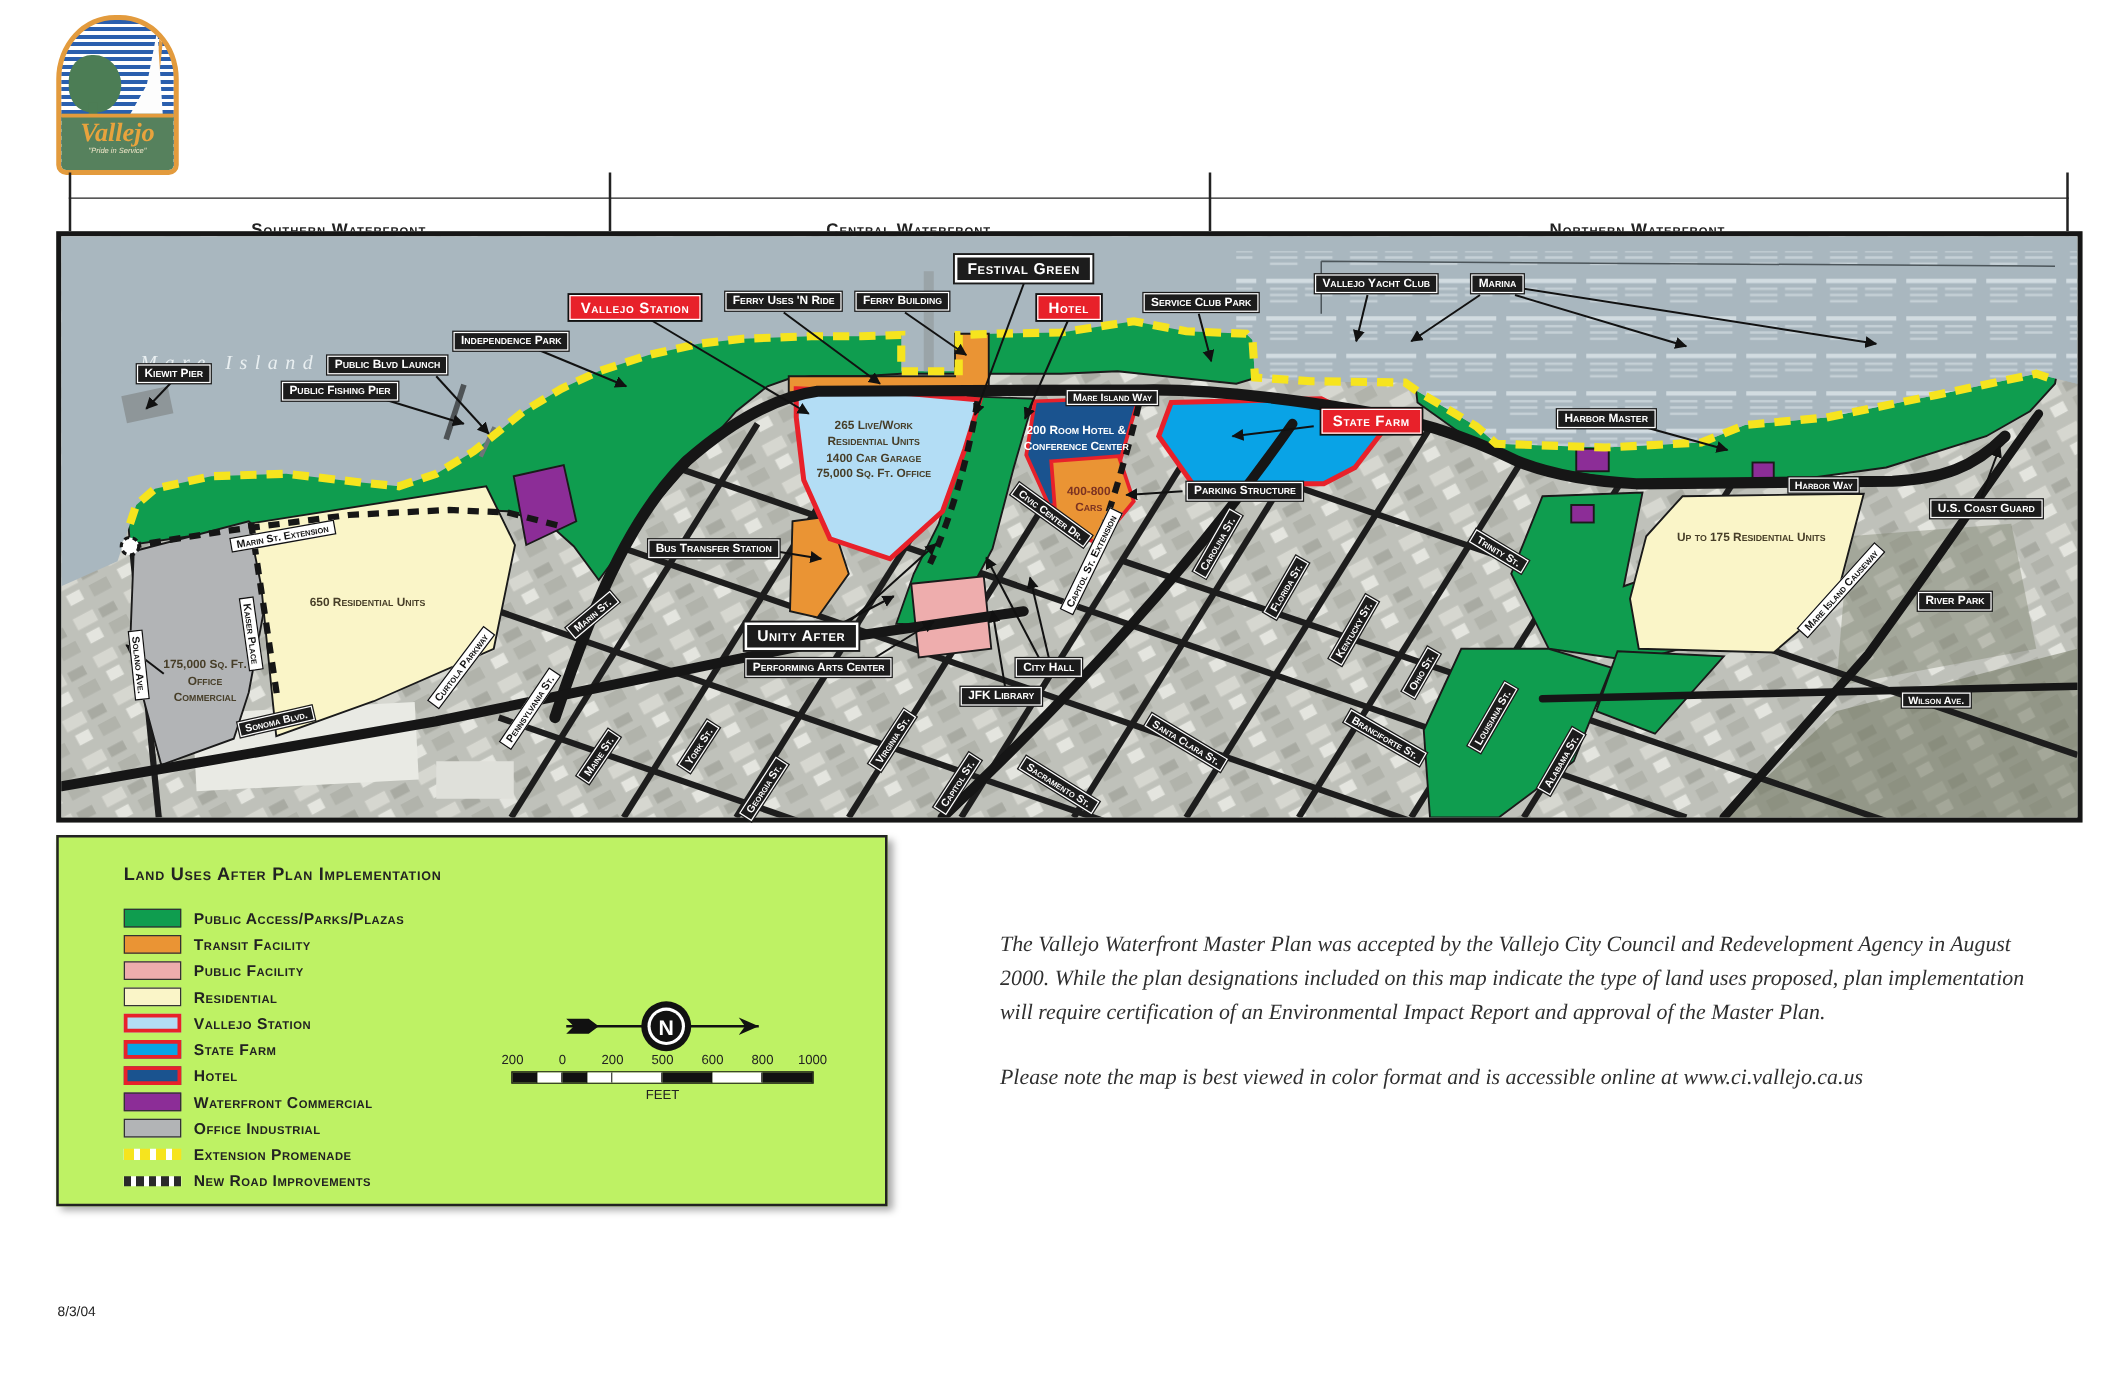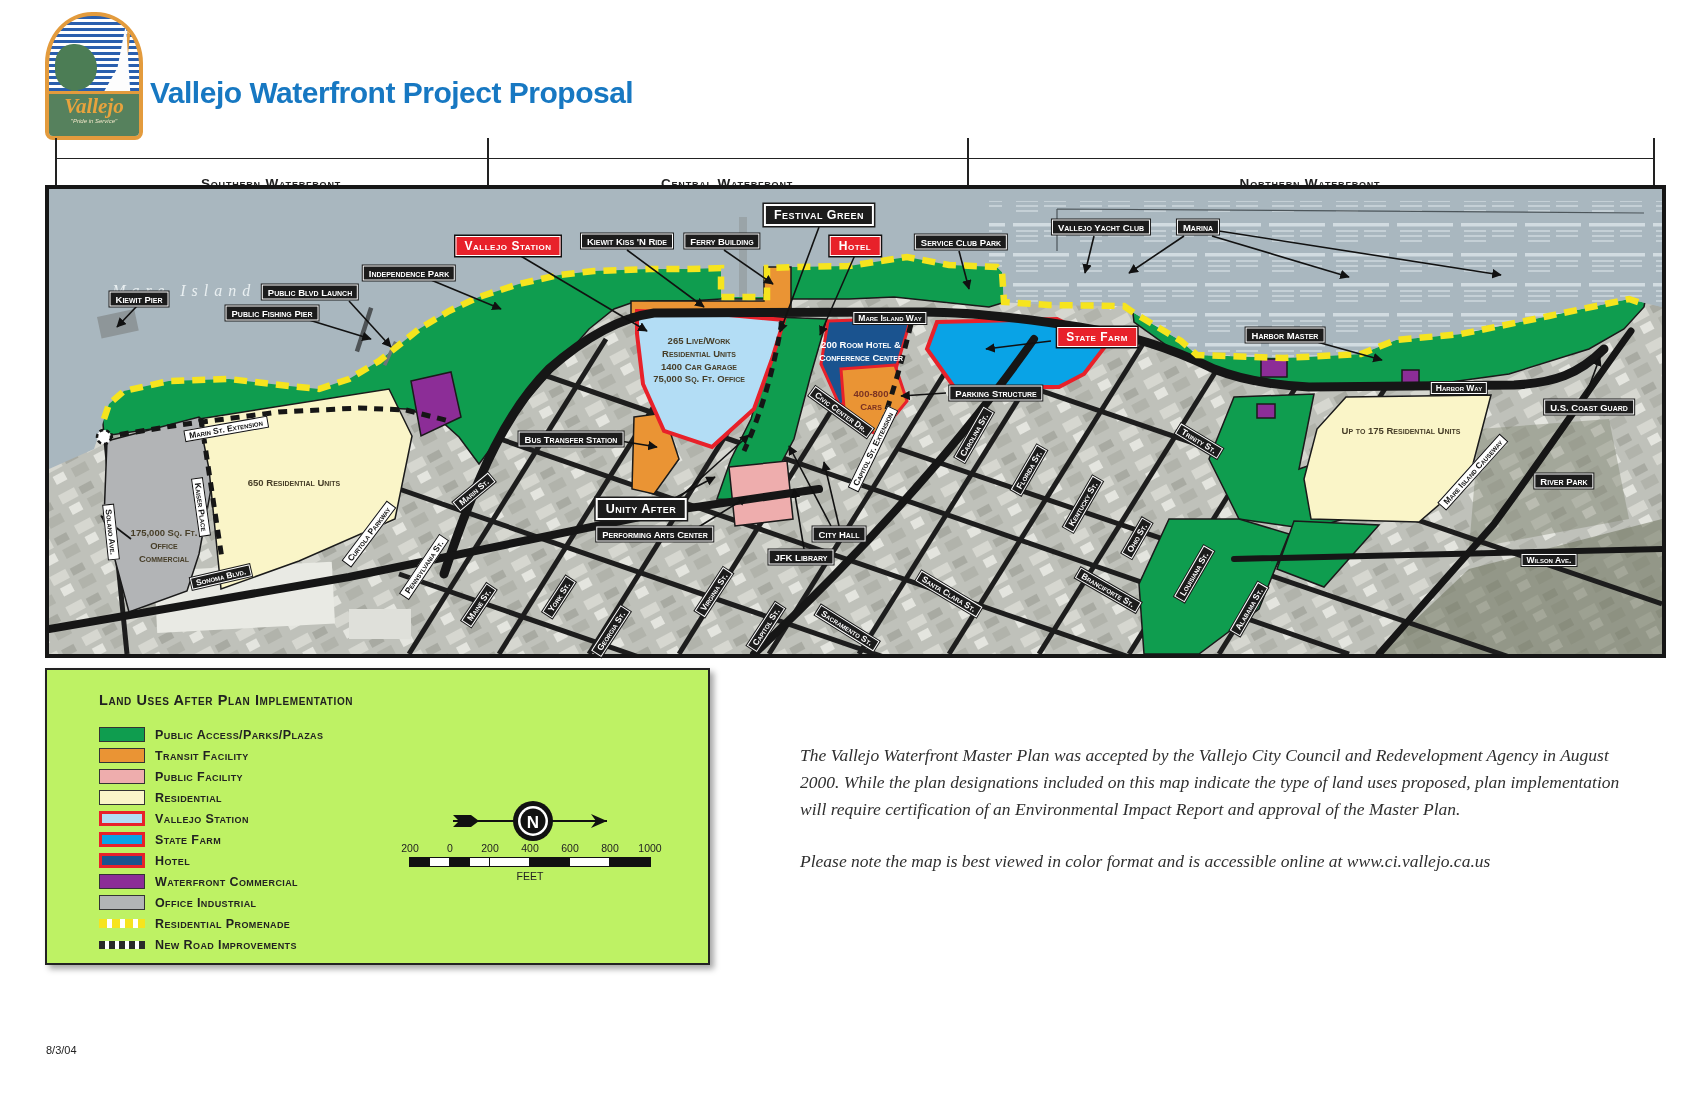--- a/index.html
+++ b/index.html
@@ -91,21 +91,20 @@
   <div id="logo">
     <div class="tree"></div>
     <div class="trunk"></div>
     <div class="mast"></div>
     <div class="sail"></div>
     <div class="band">
       <div class="script">Vallejo</div>
       <div class="tag">"Pride in Service"</div>
     </div>
   </div>
-  <div id="page-title">Vallejo Waterfront Project Proposal</div>
 
   <div id="sections">
     <div class="rule"></div>
     <div class="tick" style="left:0"></div>
     <div class="tick" style="left:432px"></div>
     <div class="tick" style="left:912px"></div>
     <div class="tick" style="left:1598px"></div>
     <div class="section-label" style="left:216px">Southern Waterfront</div>
     <div class="section-label" style="left:672px">Central Waterfront</div>
     <div class="section-label" style="left:1255px">Northern Waterfront</div>
@@ -245,21 +244,21 @@
           <line x1="82" y1="350" x2="52" y2="327"></line>
       </g>
     </svg>
 
     <div id="water-name" style="left:176px;top:58px">Mare Island Strait</div>
 
     <div class="mlabel lbl-dark" style="left:90px;top:110px">Kiewit Pier</div>
     <div class="mlabel lbl-dark" style="left:223px;top:124px">Public Fishing Pier</div>
     <div class="mlabel lbl-dark" style="left:261px;top:103px">Public Blvd Launch</div>
     <div class="mlabel lbl-dark" style="left:360px;top:84px">Independence Park</div>
-    <div class="mlabel lbl-dark" style="left:578px;top:52px">Kiewit Kiss 'N Ride</div>
+    <div class="mlabel lbl-dark" style="left:578px;top:52px">Ferry Uses 'N Ride</div>
     <div class="mlabel lbl-dark" style="left:673px;top:52px">Ferry Building</div>
     <div class="mlabel lbl-dark" style="left:912px;top:53px">Service Club Park</div>
     <div class="mlabel lbl-dark" style="left:1052px;top:38px">Vallejo Yacht Club</div>
     <div class="mlabel lbl-dark" style="left:1149px;top:38px">Marina</div>
     <div class="mlabel lbl-dark" style="left:1236px;top:146px">Harbor Master</div>
     <div class="mlabel lbl-dark" style="left:947px;top:204px">Parking Structure</div>
     <div class="mlabel lbl-dark" style="left:522px;top:250px">Bus Transfer Station</div>
     <div class="mlabel lbl-dark" style="left:606px;top:345px">Performing Arts Center</div>
     <div class="mlabel lbl-dark" style="left:790px;top:345px">City Hall</div>
     <div class="mlabel lbl-dark" style="left:752px;top:368px">JFK Library</div>
@@ -350,21 +349,21 @@
     <div class="leg-item" style="top:203px">
         <div class="leg-swatch" style="background:#8c2d97"></div>
         <span class="leg-label">Waterfront Commercial</span>
       </div>
     <div class="leg-item" style="top:224px">
         <div class="leg-swatch" style="background:#b2b4b6"></div>
         <span class="leg-label">Office Industrial</span>
       </div>
     <div class="leg-item" style="top:245px">
         <div class="leg-swatch dash-y"></div>
-        <span class="leg-label">Residential Promenade</span>
+        <span class="leg-label">Extension Promenade</span>
       </div>
     <div class="leg-item" style="top:266px">
         <div class="leg-swatch dash-k"></div>
         <span class="leg-label">New Road Improvements</span>
       </div>
 
     <svg id="compass" width="170" height="46">
       <line x1="8" y1="23" x2="162" y2="23" stroke="#111" stroke-width="2"></line>
       <path d="M162,23 L146,16 L151,23 L146,30 Z" fill="#111"></path>
       <path d="M8,17 L26,17 L34,23 L26,29 L8,29 L14,23 Z" fill="#111"></path>
@@ -372,21 +371,21 @@
       <circle cx="88" cy="23" r="15" fill="#fff"></circle>
       <circle cx="88" cy="23" r="12.5" fill="#111"></circle>
       <text x="88" y="30" text-anchor="middle" font-size="17" font-weight="bold" fill="#fff" font-family="Liberation Sans, sans-serif">N</text>
     </svg>
 
     <div id="scalebar">
       <div id="scale-ticks">
         <span style="left:1px">200</span>
         <span style="left:41px">0</span>
         <span style="left:81px">200</span>
-        <span style="left:121px">400</span>
+        <span style="left:121px">500</span>
         <span style="left:161px">600</span>
         <span style="left:201px">800</span>
         <span style="left:241px">1000</span>
       </div>
       <div id="scale-cells">
         <div style="width:20px;background:#111"></div>
           <div style="width:20px;background:#fff"></div>
         <div style="width:20px;background:#111"></div>
           <div style="width:20px;background:#fff"></div>
         <div style="width:40px;background:#fff"></div>

